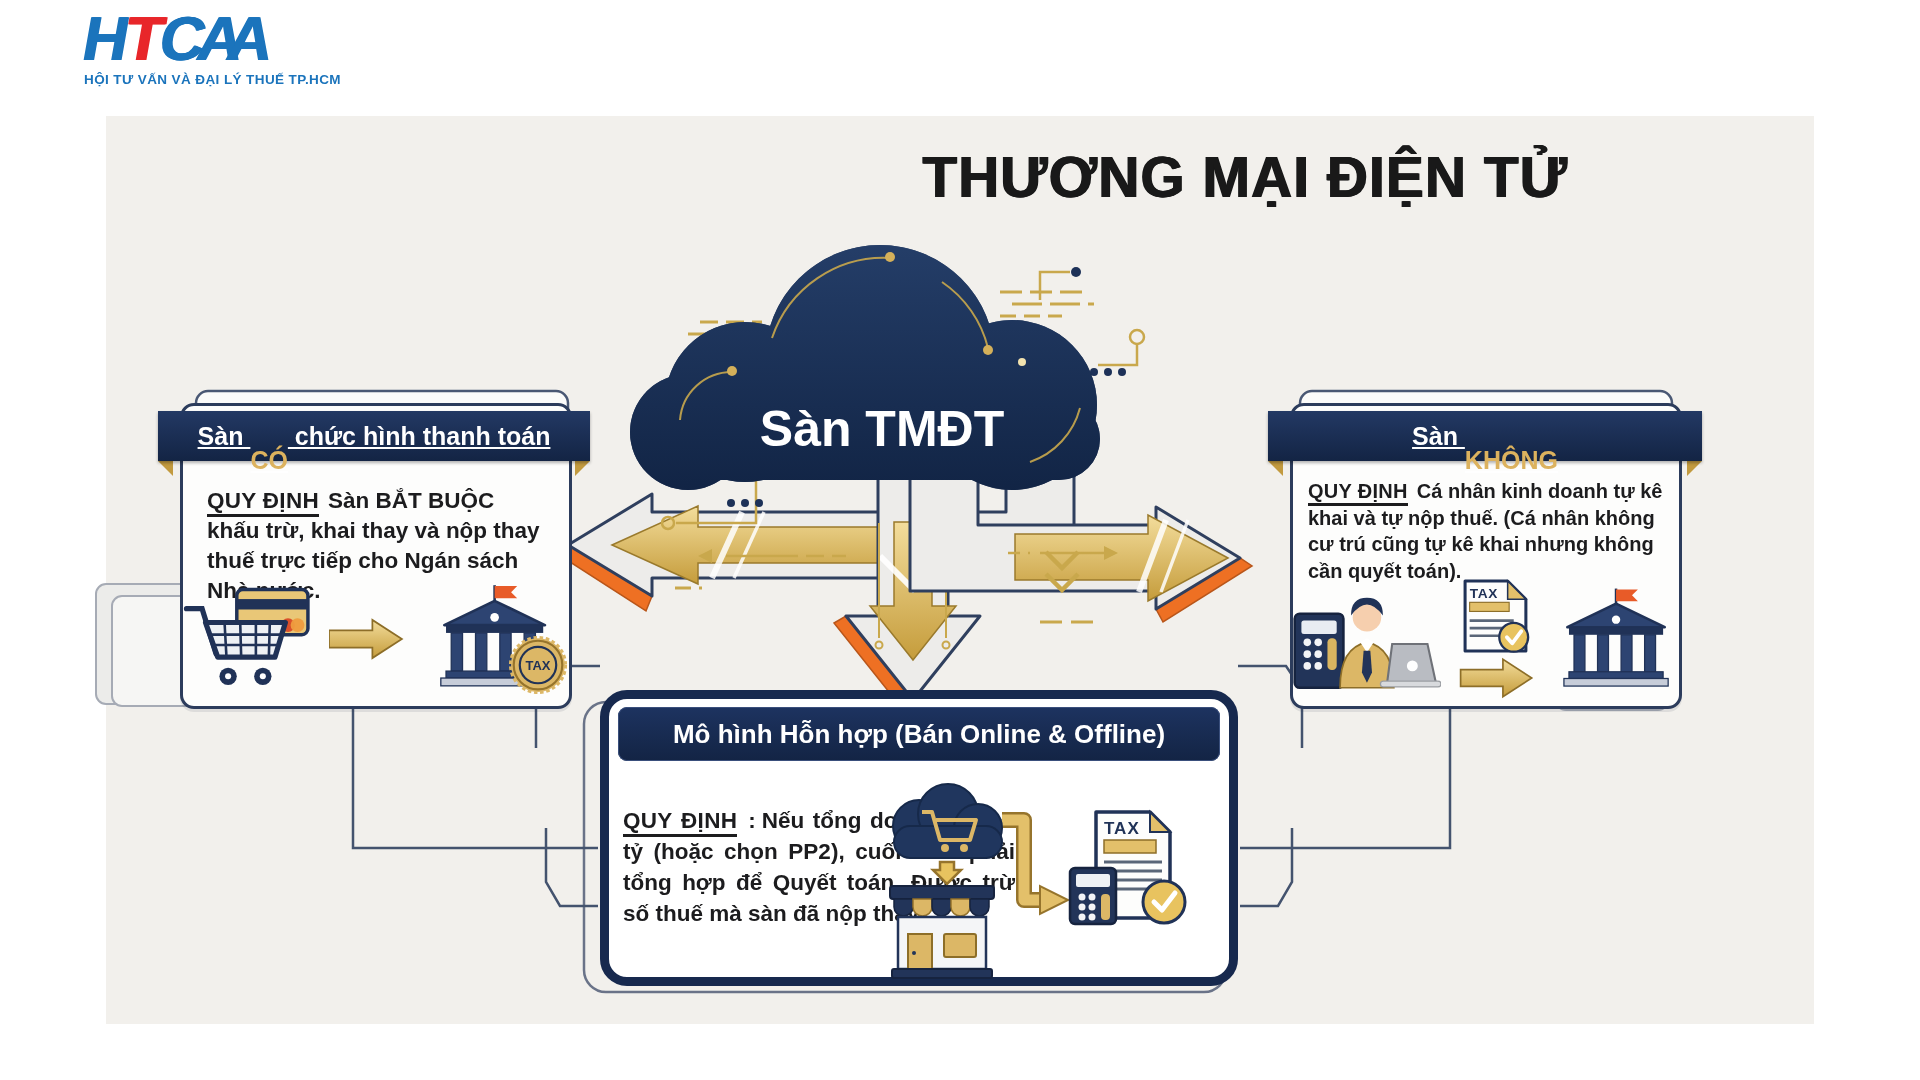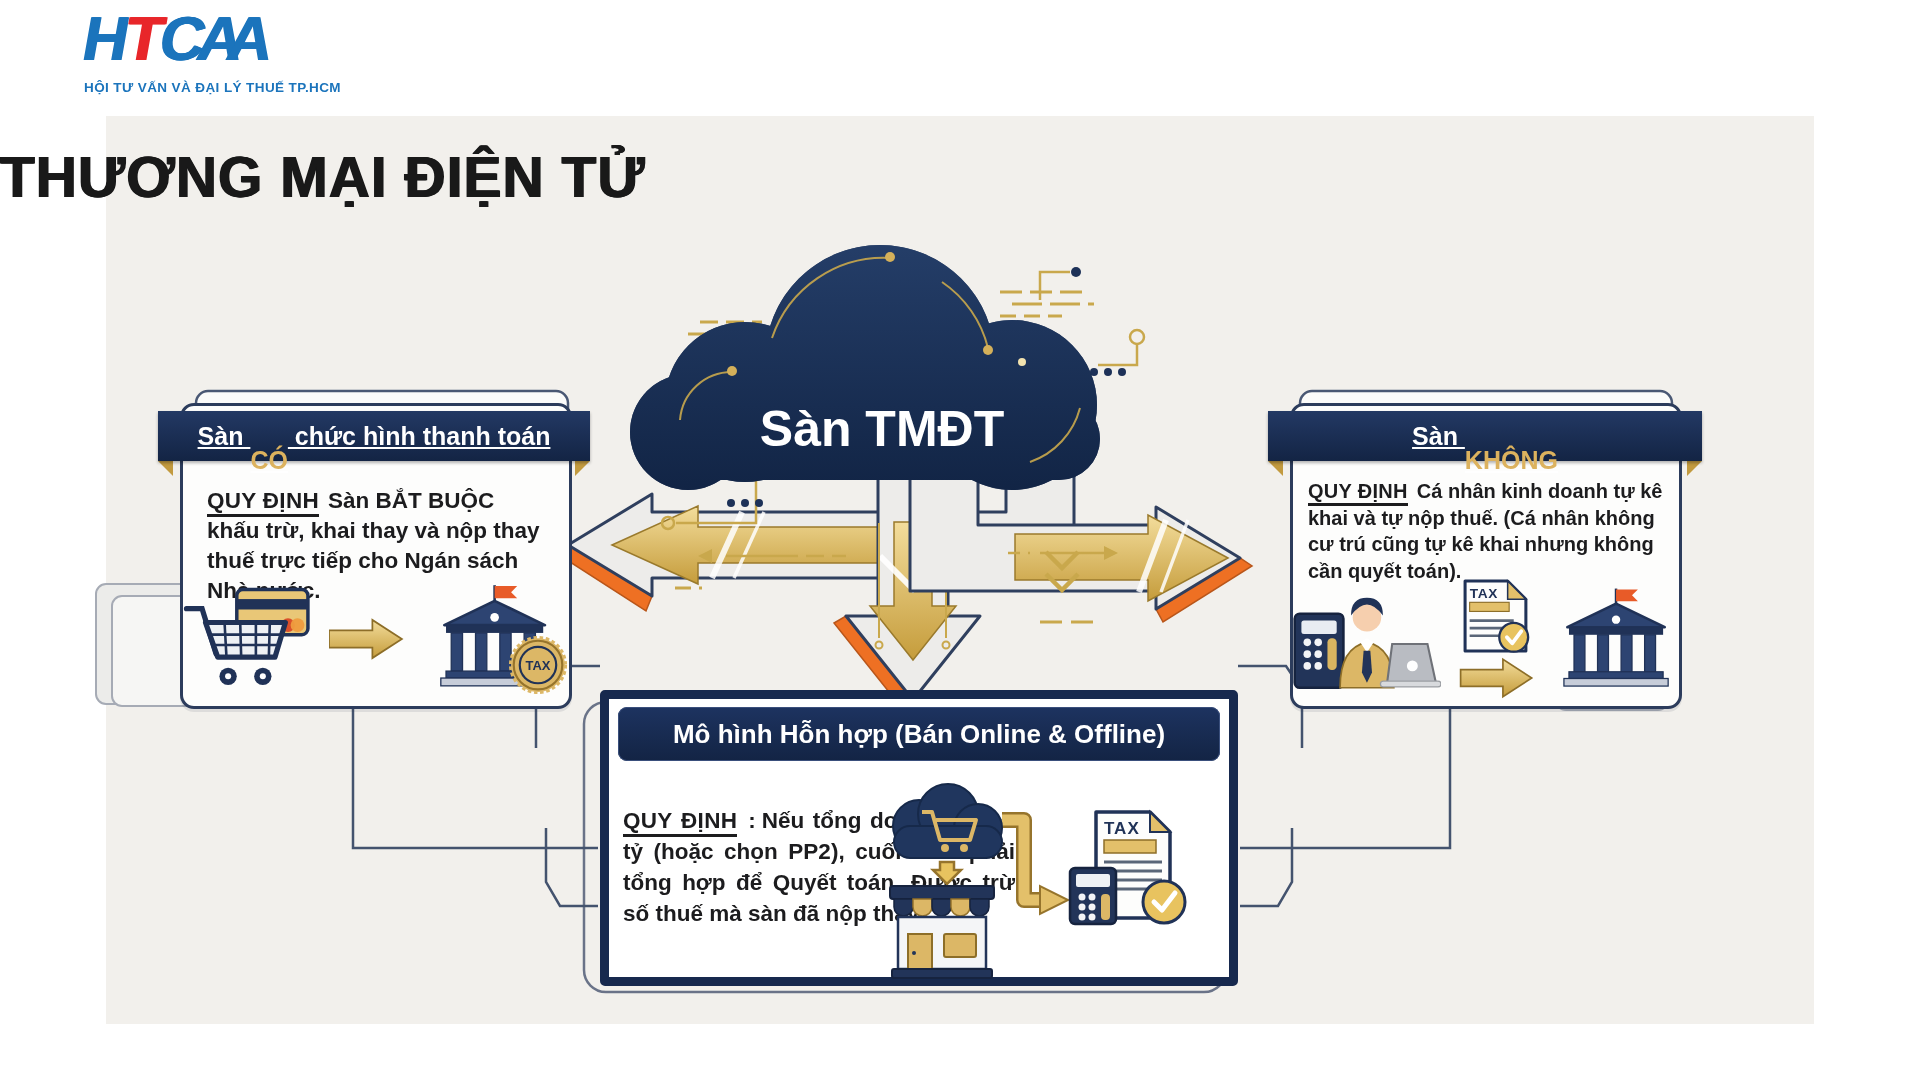--- a/index.html
+++ b/index.html
@@ -9,23 +9,23 @@
   .layer{position:absolute;inset:0;pointer-events:none;}
   .z1{z-index:1}.z2{z-index:2}.z3{z-index:3}
 
   
   .logo{position:absolute;left:84px;top:8px;z-index:6;}
   .logo-word{font-weight:700;font-size:62px;letter-spacing:-3px;transform:skewX(-10deg);
              display:inline-block;line-height:1;
              text-shadow:.8px 0 currentColor,-.8px 0 currentColor;}
   .logo-word .b{color:#1b74bc;} .logo-word .r{color:#e8262a;}
   .logo-word .aa{letter-spacing:-15px;margin-left:-4px;}
-  .logo-tag{font-weight:700;font-size:13.5px;color:#1b74bc;letter-spacing:.4px;margin-top:10px;}
-
-  .title{position:absolute;left:0;top:144px;width:1568px;text-align:left;z-index:6;
+  .logo-tag{font-weight:700;font-size:13.5px;color:#1b74bc;letter-spacing:.4px;margin-top:2px;}
+
+  .title{position:absolute;left:0;top:144px;width:1568px;text-align:right;z-index:6;
          font-size:57px;font-weight:700;color:#191919;letter-spacing:1px;
          text-shadow:.7px 0 #191919,-.7px 0 #191919;}
 
   
   .card{position:absolute;background:#fdfdfc;border:3px solid #2c3c5c;border-radius:14px;z-index:4;
         box-shadow:0 3px 0 rgba(40,50,70,.10);}
   .card-left{left:180px;top:403px;width:386px;height:300px;}
   .card-right{left:1290px;top:403px;width:386px;height:300px;}
   .banner{position:absolute;height:50px;background:linear-gradient(180deg,#233964,#132444);
           color:#fff;font-size:25px;font-weight:700;display:flex;align-items:center;justify-content:center;
@@ -40,21 +40,21 @@
   .rule{position:absolute;font-size:22.5px;font-weight:700;line-height:1.33;color:#1c1c1e;margin-top:6px;}
   .rule-left{left:24px;top:74px;width:340px;}
   .rule-right{left:15px;top:66px;width:358px;font-size:20px;}
   .rlabel{border-bottom:3px solid #1c1c1e;padding-bottom:1px;margin-right:9px;letter-spacing:.3px;white-space:nowrap;}
   .icons{position:absolute;left:0;right:0;bottom:6px;height:122px;display:flex;
          align-items:center;justify-content:center;gap:16px;}
   .stack-col{display:flex;flex-direction:column;align-items:center;gap:2px;}
 
   
   .card-bottom{left:600px;top:690px;width:620px;height:278px;background:#fff;
-               border:9px solid #17294e;border-radius:5px;position:absolute;z-index:4;}
+               border:9px solid #17294e;border-radius:27px;position:absolute;z-index:4;}
   .bottom-header{position:absolute;left:9px;right:9px;top:8px;height:54px;border-radius:9px;
                  background:linear-gradient(180deg,#1d3360,#132444);color:#fff;font-size:26px;font-weight:700;
                  display:flex;align-items:center;justify-content:center;box-shadow:inset 0 0 0 1px #3a4f7c;}
   .rule-bottom{position:absolute;left:14px;top:106px;width:392px;font-size:22.5px;font-weight:700;
                line-height:1.38;text-align:justify;color:#1c1c1e;}
   .rule-bottom .colon{margin:0 6px 0 2px;}
   .bottom-icons{position:absolute;left:265px;top:83px;width:330px;height:200px;}
 </style>
 </head>
 <body>

